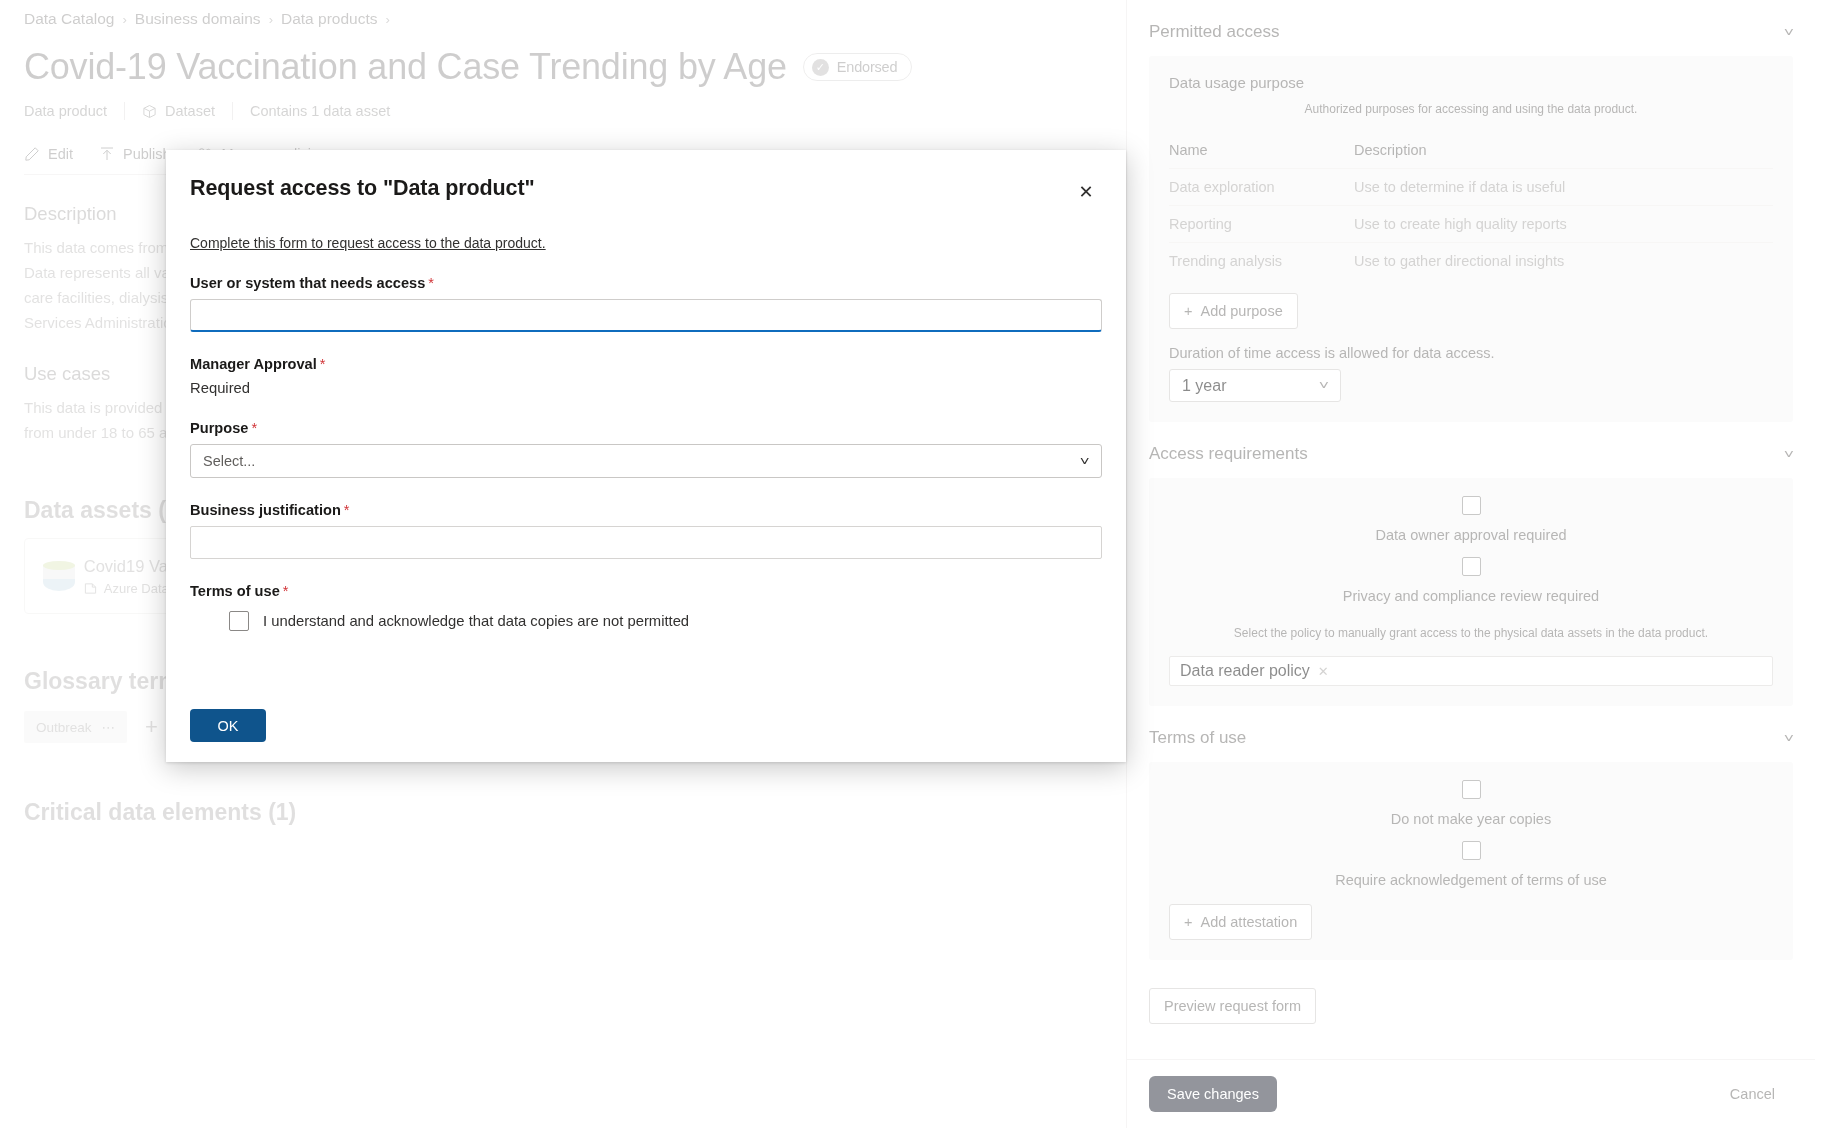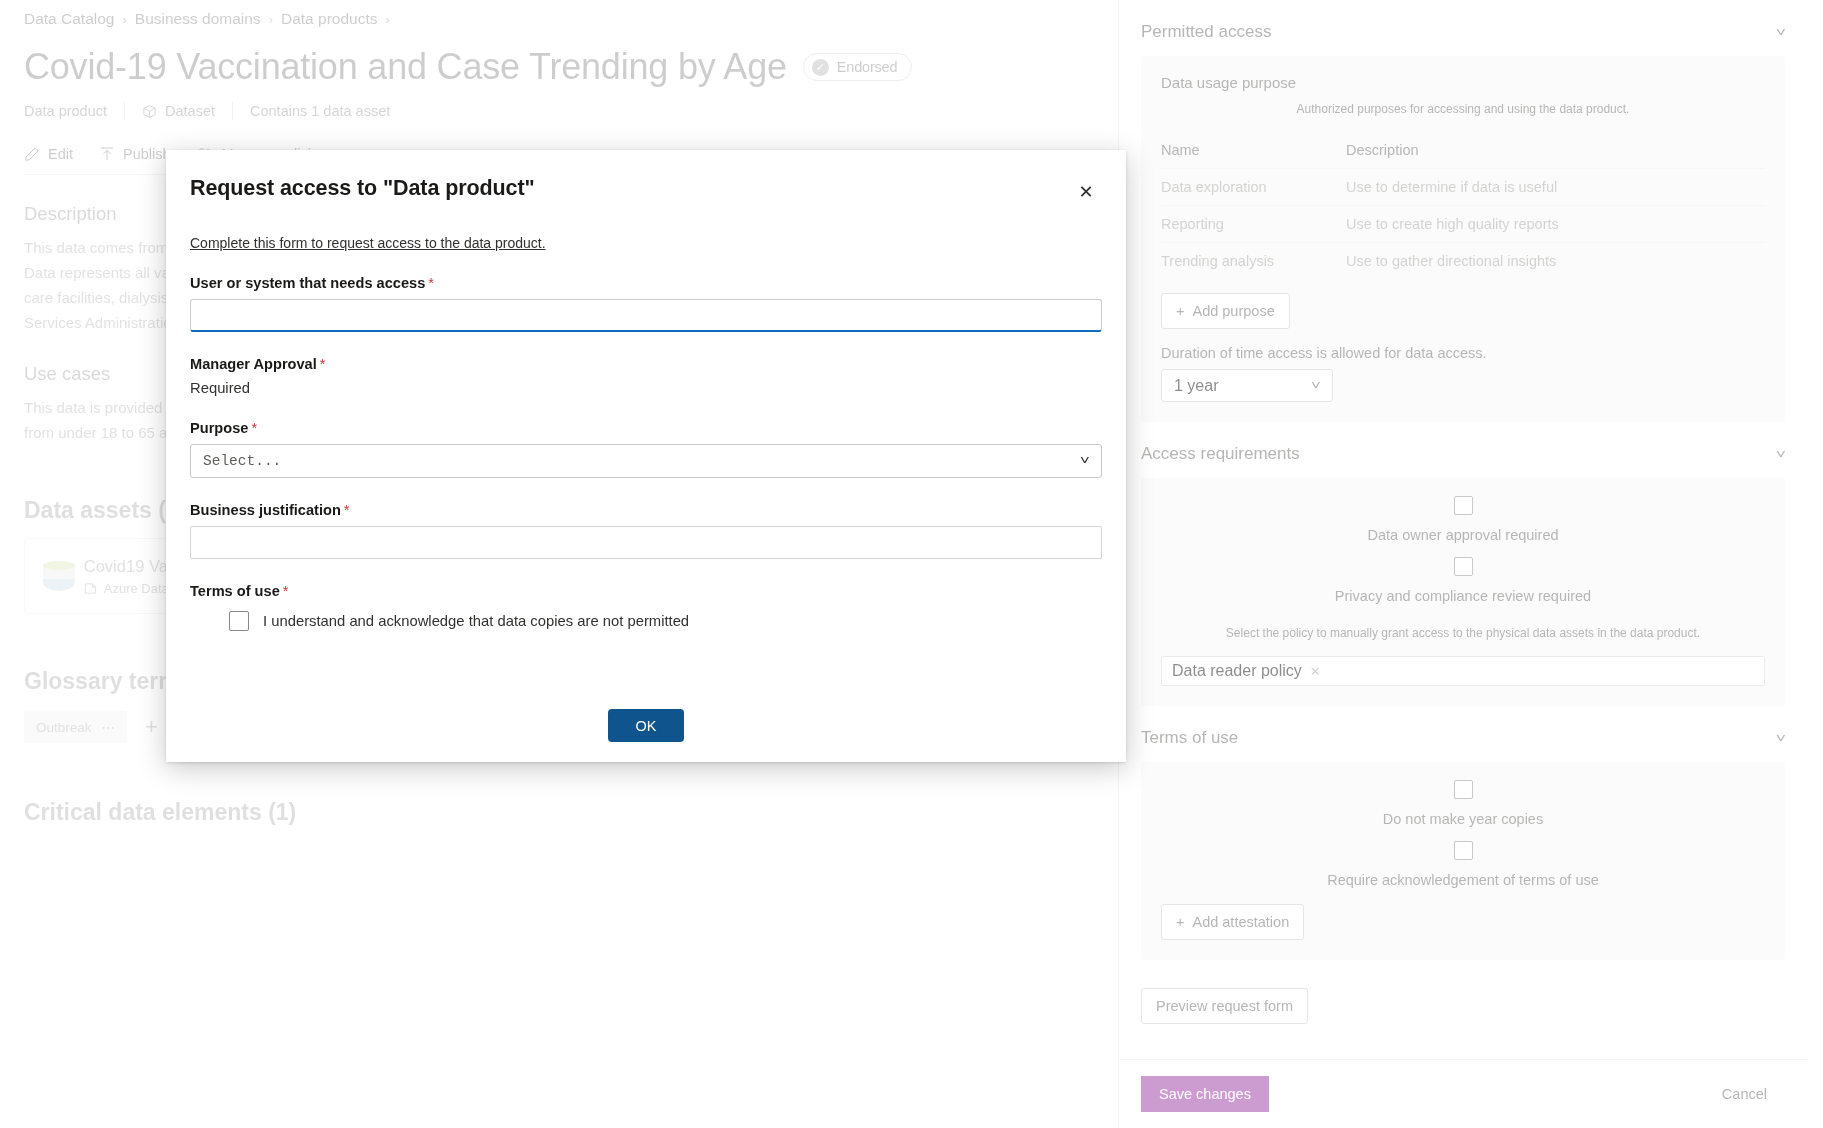--- a/index.html
+++ b/index.html
@@ -173,21 +173,21 @@
     font-size: 13.5px;
     padding: 8px 12px;
     border-radius: 2px;
     display: flex; align-items: center; gap: 10px;
   }
   .plus-btn { font-size: 22px; color: #a19f9d; line-height: 1; }
 
   
   .right-panel {
     position: absolute;
-    right: 16px; top: 0;
+    right: 8px; top: 0;
     width: 689px;
     height: 1128px;
     background: #ffffff;
     border-left: 1px solid #edebe9;
     opacity: 0.45;
     filter: grayscale(0.2);
     display: flex;
     flex-direction: column;
   }
   .rp-scroll {
@@ -296,24 +296,24 @@
 
   .rp-footer-actions { padding: 10px 22px 18px 22px; }
   .rp-bottom-bar {
     border-top: 1px solid #edebe9;
     padding: 16px 22px;
     display: flex;
     align-items: center;
     justify-content: space-between;
   }
   .primary-btn {
-    background: #a21caf;
+    background: #0f172a;
     color: #fff;
     border: none;
-    border-radius: 0;
+    border-radius: 6px;
     font-size: 14.5px;
     padding: 10px 18px;
     font-family: "Liberation Sans", sans-serif;
   }
   .flat-btn {
     background: transparent;
     border: none;
     color: #605e5c;
     font-size: 14.5px;
     padding: 10px 18px;
@@ -396,21 +396,20 @@
     height: 34px;
     border: 1px solid #c9c7c5;
     border-radius: 3px;
     background: #fff;
     display: flex;
     align-items: center;
     justify-content: space-between;
     padding: 0 12px;
     font-size: 14.5px;
     color: #605e5c;
-    font-family: Liberation Mono, monospace;
   }
   .sel-chev { color: #323130; font-size: 13px; transform: scaleX(1.3); }
 
   .terms-chk {
     display: flex;
     align-items: center;
     gap: 14px;
     margin-top: 12px;
     padding-left: 39px;
   }
@@ -418,21 +417,21 @@
     width: 20px; height: 20px;
     border: 1px solid #8a8886;
     border-radius: 2px;
     background: #fff;
   }
   .terms-chk .lbl { font-size: 14.8px; color: #323130; }
 
   .modal-foot {
     margin-top: auto;
     display: flex;
-    justify-content: center;
+    justify-content: flex-start;
   }
   .ok-btn {
     background: #0f548c;
     color: #ffffff;
     border: none;
     border-radius: 4px;
     width: 76px;
     height: 33px;
     font-size: 14.5px;
     font-family: "Liberation Sans", sans-serif;

